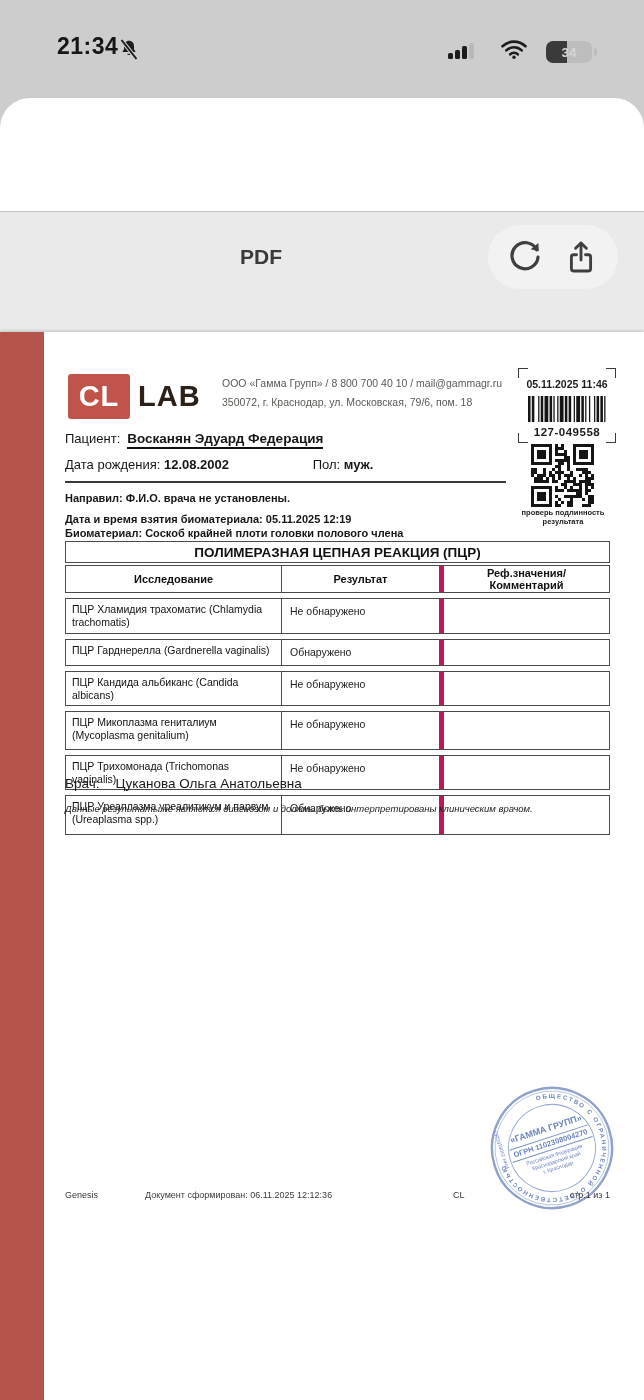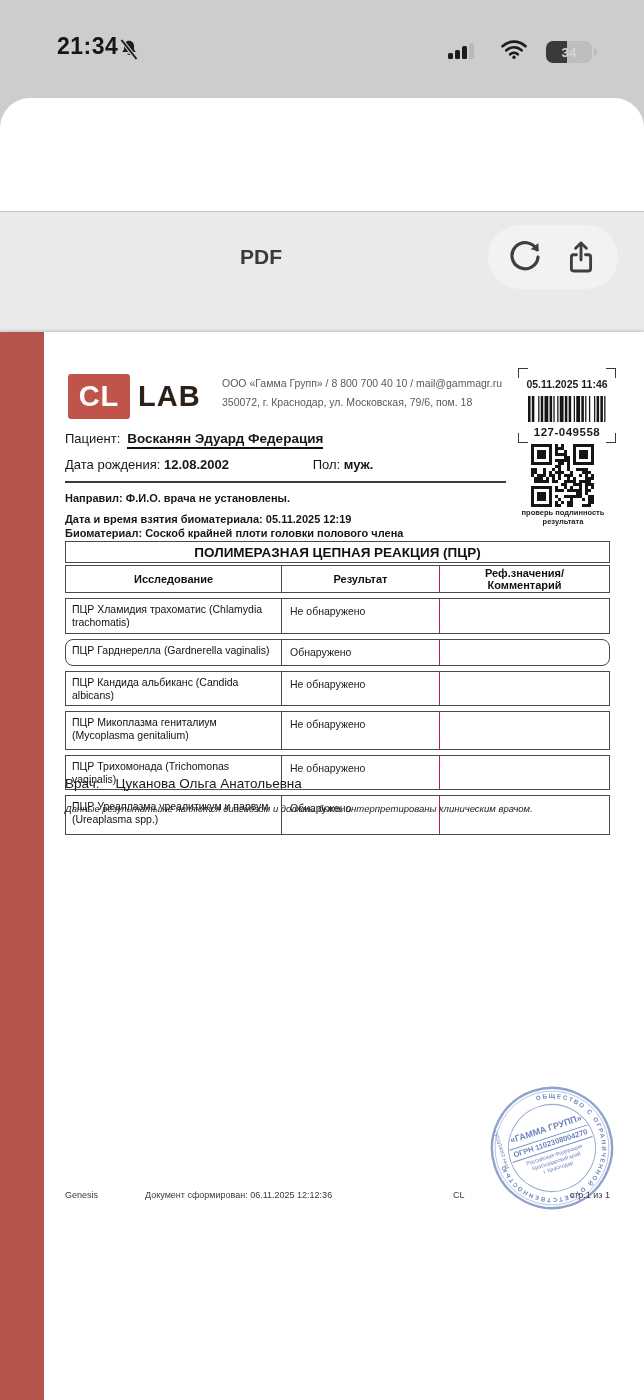--- a/index.html
+++ b/index.html
@@ -59,21 +59,21 @@
   .line-sampling{position:absolute;left:65px;top:181px;font-size:11px;font-weight:700;color:#161616;}
   .line-biomat{position:absolute;left:65px;top:195px;font-size:11px;font-weight:700;color:#161616;}
   
   .pcr-table{position:absolute;left:65px;top:209px;width:545px;}
   .t-title{border:1.2px solid #4a4a4a;height:20px;display:flex;align-items:center;justify-content:center;
     font-size:13.5px;font-weight:700;color:#111;margin-bottom:2px;}
   .t-row{border:1px solid #4a4a4a;display:flex;margin-bottom:5px;}
   .t-head{min-height:26px;}
   .t-c1{width:215px;box-sizing:border-box;}
   .t-c2{width:158px;box-sizing:border-box;border-left:1px solid #4a4a4a;}
-  .t-c3{flex:1;box-sizing:border-box;border-left:1px solid #be185d;}
+  .t-c3{flex:1;box-sizing:border-box;border-left:5px solid #be185d;}
   .t-head .t-c1,.t-head .t-c2,.t-head .t-c3{display:flex;flex-direction:column;align-items:center;justify-content:center;
     font-size:11px;font-weight:700;color:#111;line-height:12.5px;}
   .t-name{font-size:10.5px;font-weight:400;color:#111;padding:4px 8px 4px 6px;line-height:12.5px;}
   .t-result{font-size:10.5px;color:#222;padding:6px 0 0 8px;}
   
   .doctor{position:absolute;left:65px;top:444px;font-size:13.5px;color:#1a1a1a;}
   .doctor span{margin-left:16px;}
   .disclaimer{position:absolute;left:65px;top:471px;font-size:9.5px;font-style:italic;color:#222;}
   
   .stamp{position:absolute;left:476px;top:740px;opacity:.92;}
@@ -361,21 +361,21 @@
         <div class="t-c3">
           <span>Реф.значения/</span>
           <span>Комментарий</span>
         </div>
       </div>
       <div class="t-row" style="min-height:34px;">
         <div class="t-c1 t-name">ПЦР Хламидия трахоматис (Chlamydia trachomatis)</div>
         <div class="t-c2 t-result">Не обнаружено</div>
         <div class="t-c3"></div>
       </div>
-      <div class="t-row" style="min-height:25px;border-radius:8px;">
+      <div class="t-row" style="min-height:25px;">
         <div class="t-c1 t-name">ПЦР Гарднерелла (Gardnerella vaginalis)</div>
         <div class="t-c2 t-result">Обнаружено</div>
         <div class="t-c3"></div>
       </div>
       <div class="t-row" style="min-height:25px;">
         <div class="t-c1 t-name">ПЦР Кандида альбиканс (Candida albicans)</div>
         <div class="t-c2 t-result">Не обнаружено</div>
         <div class="t-c3"></div>
       </div>
       <div class="t-row" style="min-height:37px;">

